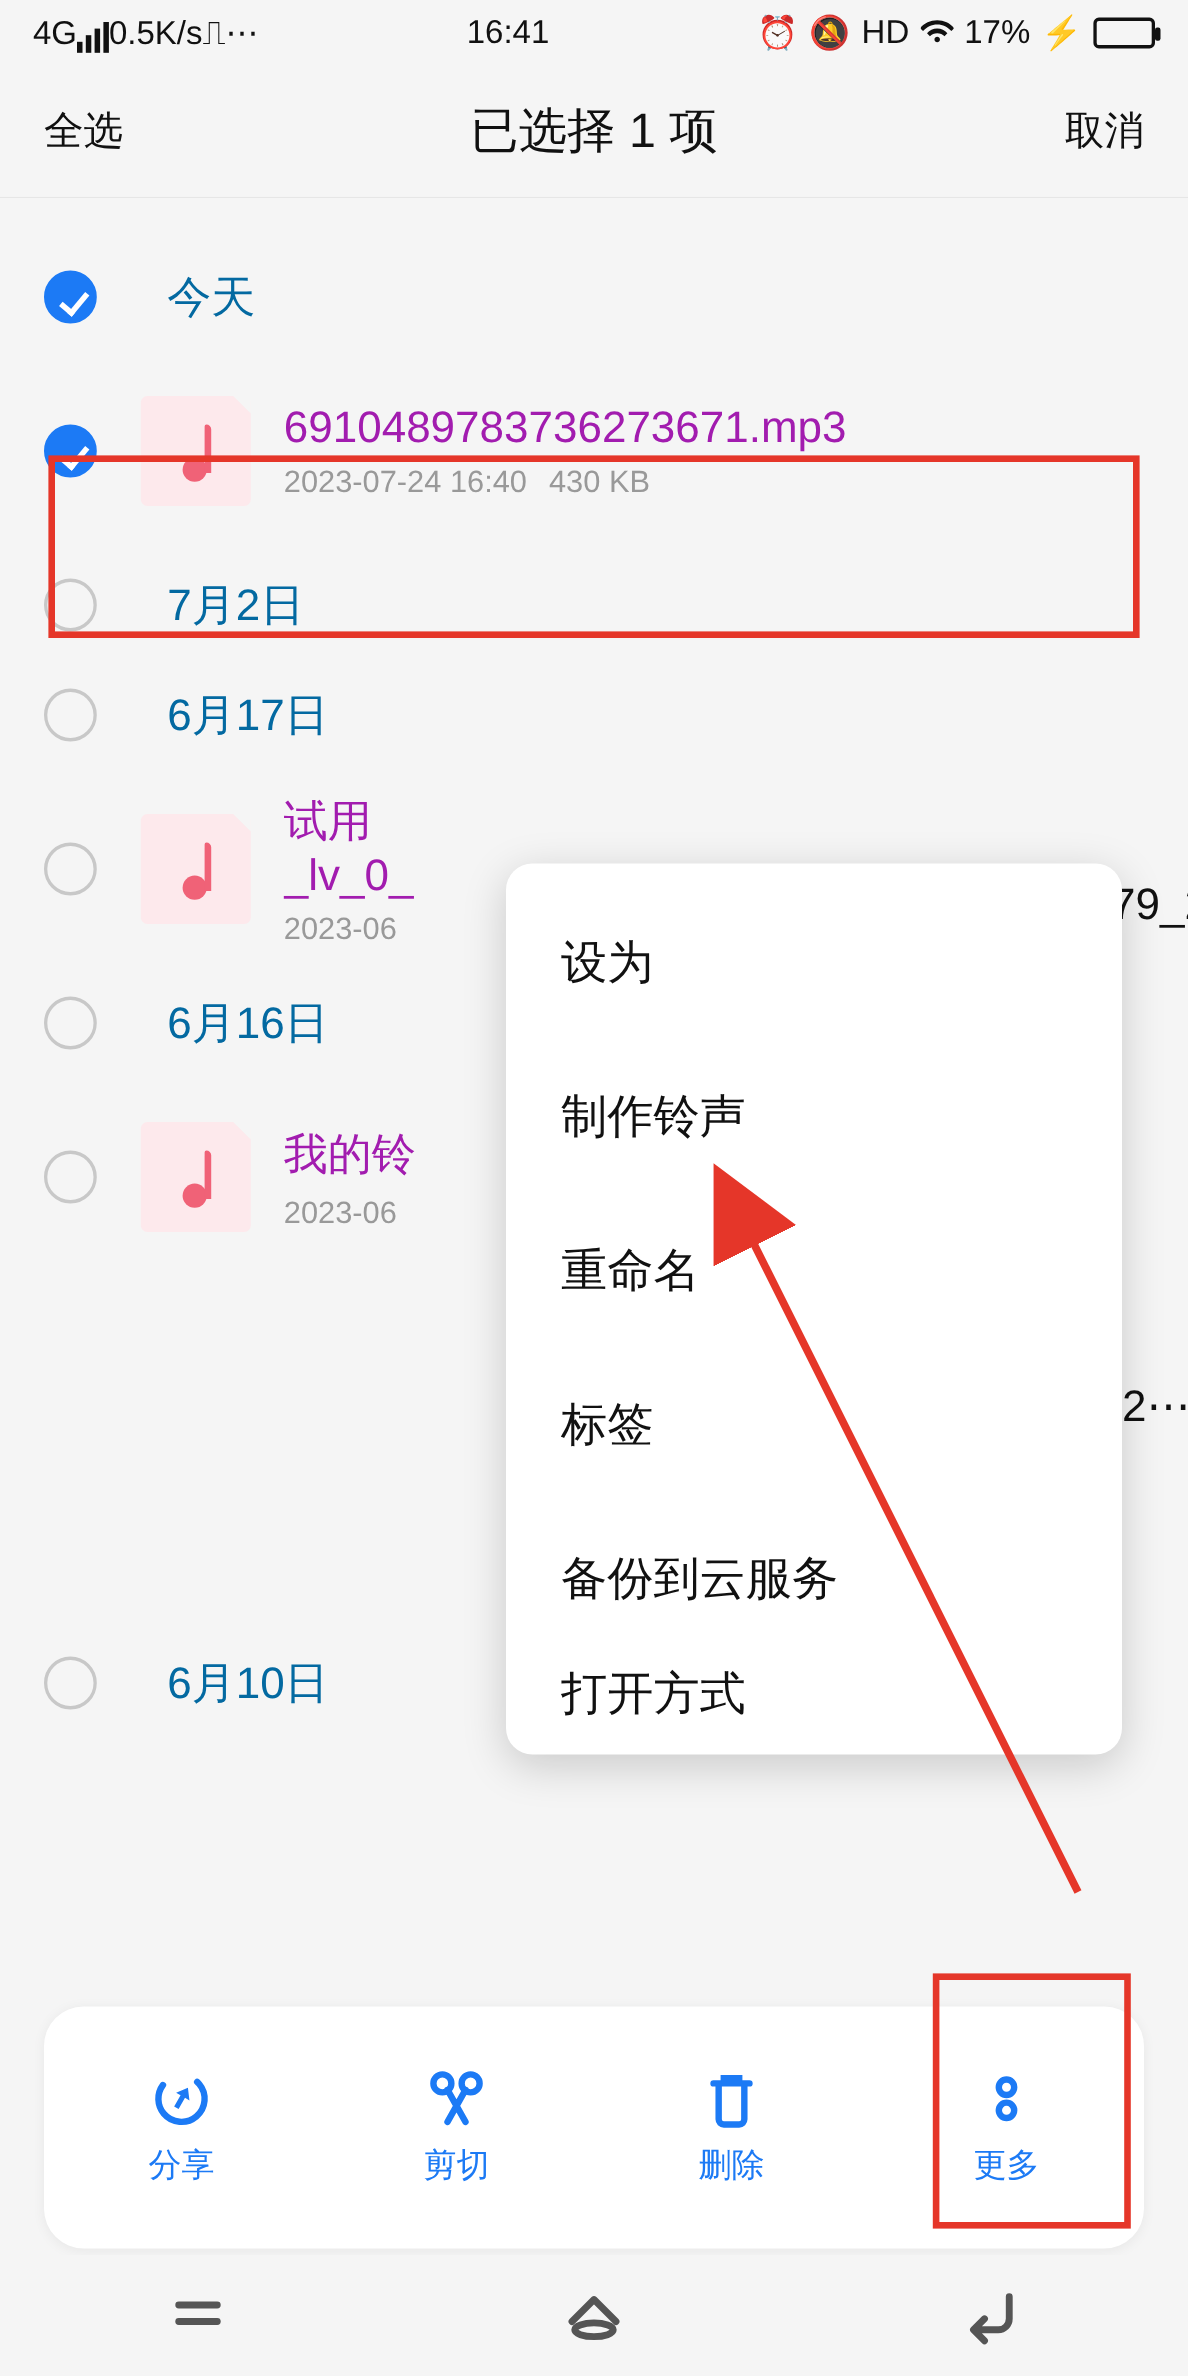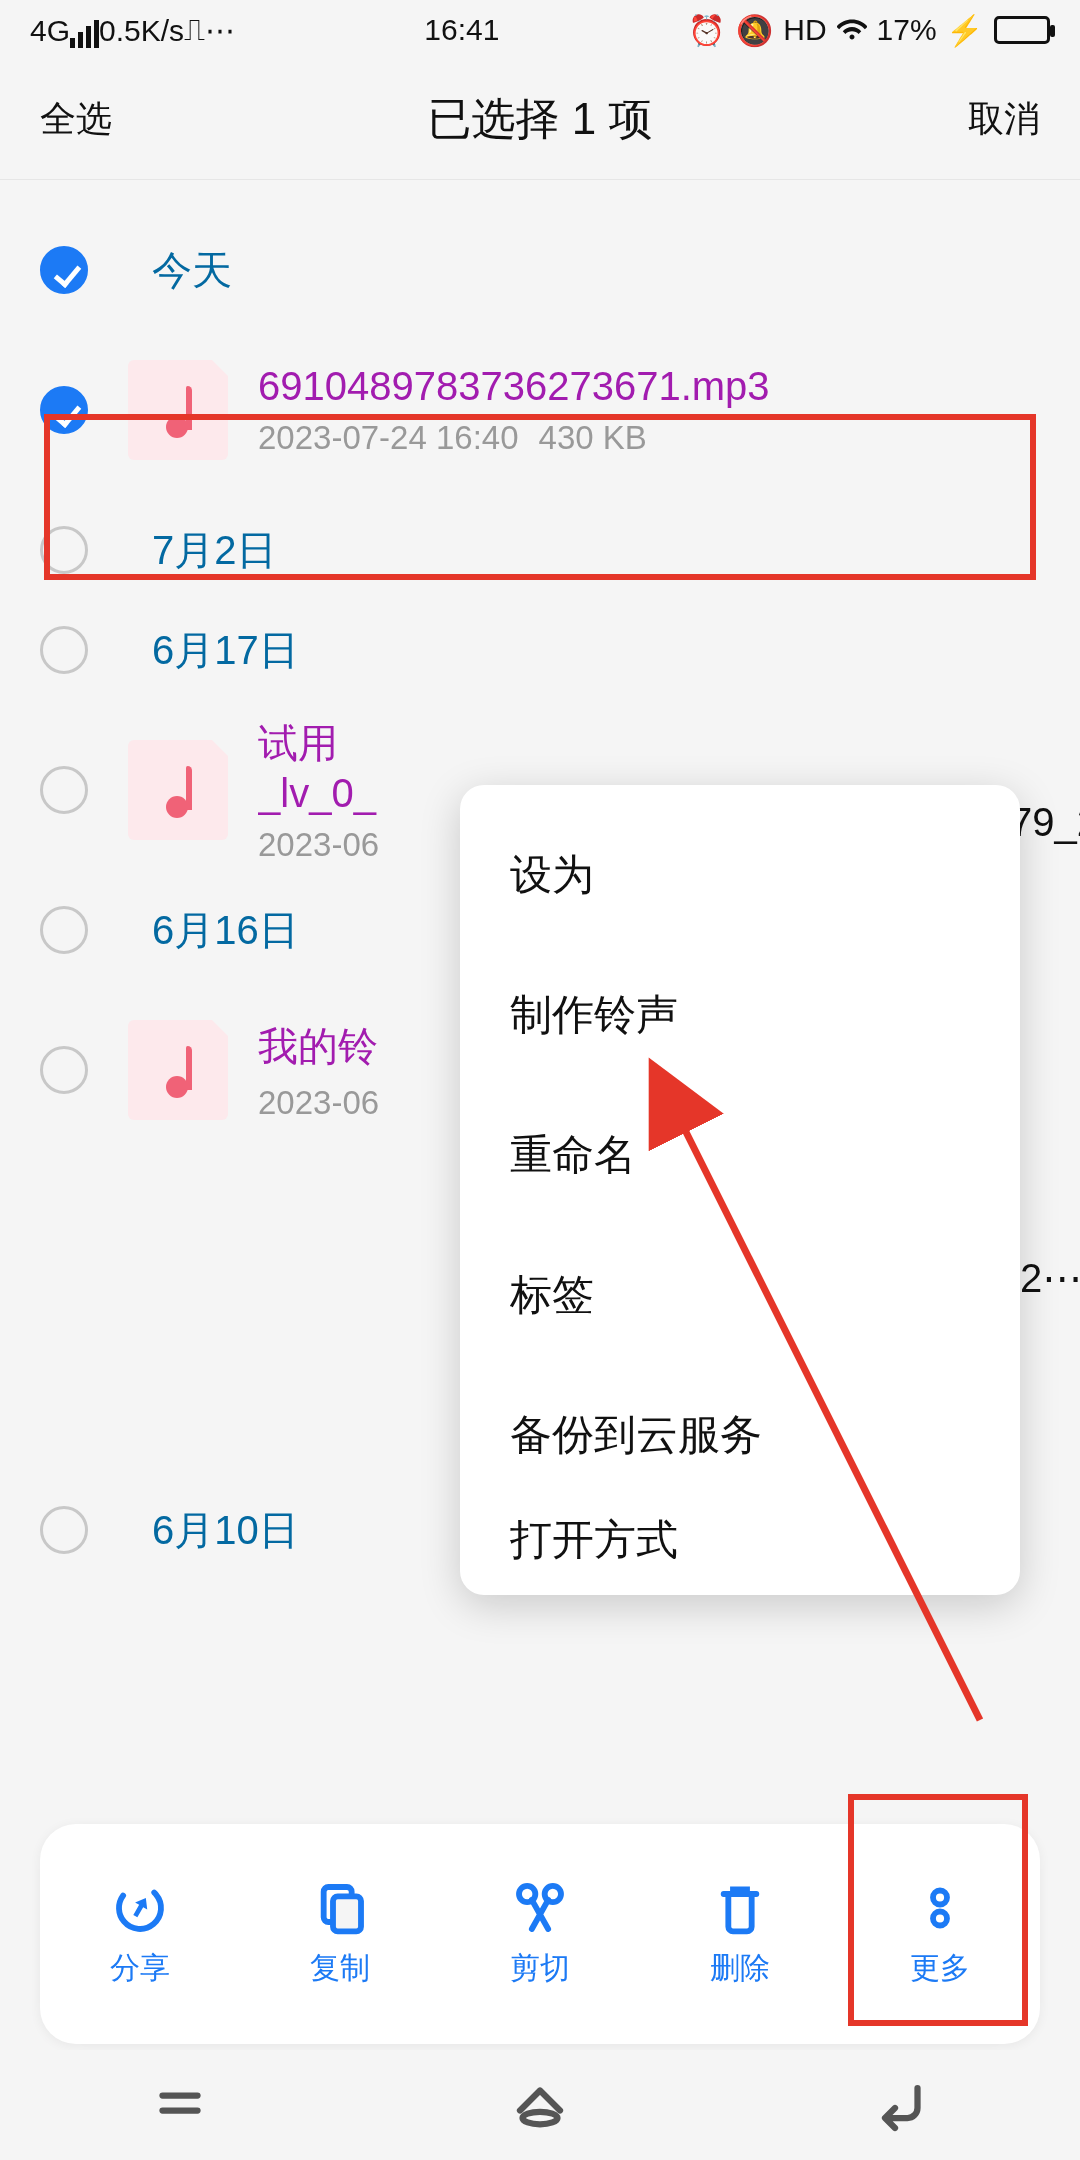--- a/index.html
+++ b/index.html
@@ -30,21 +30,21 @@
   .check.checked { background:#1c7af5; border-color:#1c7af5; }
   .check.checked::after { content:""; position:absolute; left:12px; top:17px; width:20px; height:10px; border-left:5px solid #fff; border-bottom:5px solid #fff; transform:rotate(-50deg);}
   .group-label { margin-left:64px; font-size:40px; color:#0369a1; }
   .file-icon { width:100px; height:100px; background:#fde9ec; border-radius:6px; margin-left:40px; flex:none; position:relative; }
   .file-icon::before { content:""; position:absolute; right:0; top:0; border-style:solid; border-width:0 16px 16px 0; border-color:transparent #f5f5f5 transparent transparent;}
   .note { position:absolute; left:38px; top:26px; width:28px; height:52px; }
   .note::before { content:""; position:absolute; left:0; bottom:0; width:22px; height:22px; background:#f06277; border-radius:50%; }
   .note::after { content:""; position:absolute; right:2px; top:0; width:6px; height:44px; background:#f06277; border-radius:3px 8px 0 0; }
   .file-text { margin-left:30px; flex:1; min-width:0; }
   .file-name { font-size:40px; color:#a21caf; white-space:nowrap; overflow:hidden; text-overflow:ellipsis; }
-  .file-meta { font-size:33px; color:#999; margin-top:10px; white-space:nowrap; overflow:hidden; text-overflow:ellipsis;}
+  .file-meta { font-size:28px; color:#999; margin-top:10px; white-space:nowrap; overflow:hidden; text-overflow:ellipsis;}
   .file-meta span:last-child { margin-left:20px; }
 
   
   .hl-box { position:absolute; border:6px solid #e53629; pointer-events:none; }
 
   
   .popup { position:absolute; left:460px; top:785px; width:560px; background:#fff; border-radius:24px; box-shadow:0 10px 40px rgba(0,0,0,0.18); padding:20px 0; overflow:hidden; }
   .popup-item { height:140px; display:flex; align-items:center; padding:0 50px; font-size:42px; color:#111; }
   .popup-item.cut { height:70px; overflow:hidden; color:#111; }
 
@@ -190,29 +190,20 @@
       <svg viewBox="0 0 48 48">
           <circle cx="24" cy="24" r="18" fill="none" stroke="#1c7af5" stroke-width="5" stroke-dasharray="80 30" stroke-linecap="round" transform="rotate(-40 24 24)"></circle>
           <path d="M24 14 L30 22 L26 22 L26 32 L22 32 L22 22 L18 22 Z" fill="#1c7af5" transform="rotate(30 24 24)"></path>
         </svg>
     </div>
     <div class="tool-label">分享</div>
   </div>
   <div class="tool">
     <div class="tool-icon">
       <svg viewBox="0 0 48 48">
-          <rect x="10" y="6" width="24" height="30" rx="4" fill="none" stroke="#1c7af5" stroke-width="5"></rect>
-          <rect x="18" y="14" width="24" height="30" rx="4" fill="#f5f5f5" stroke="#1c7af5" stroke-width="5"></rect>
-        </svg>
-    </div>
-    <div class="tool-label">复制</div>
-  </div>
-  <div class="tool">
-    <div class="tool-icon">
-      <svg viewBox="0 0 48 48">
           <circle cx="13" cy="12" r="7" fill="none" stroke="#1c7af5" stroke-width="5"></circle>
           <circle cx="35" cy="12" r="7" fill="none" stroke="#1c7af5" stroke-width="5"></circle>
           <path d="M17 17 L31 42 M31 17 L17 42" stroke="#1c7af5" stroke-width="5" stroke-linecap="round"></path>
         </svg>
     </div>
     <div class="tool-label">剪切</div>
   </div>
   <div class="tool">
     <div class="tool-icon">
       <svg viewBox="0 0 48 48">

